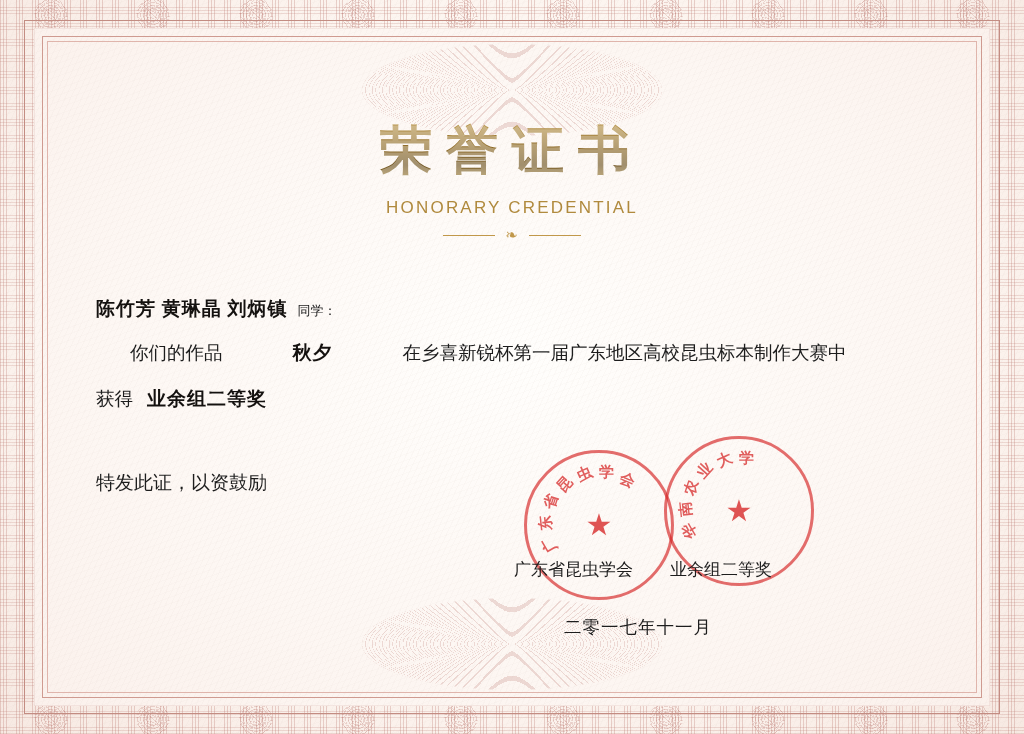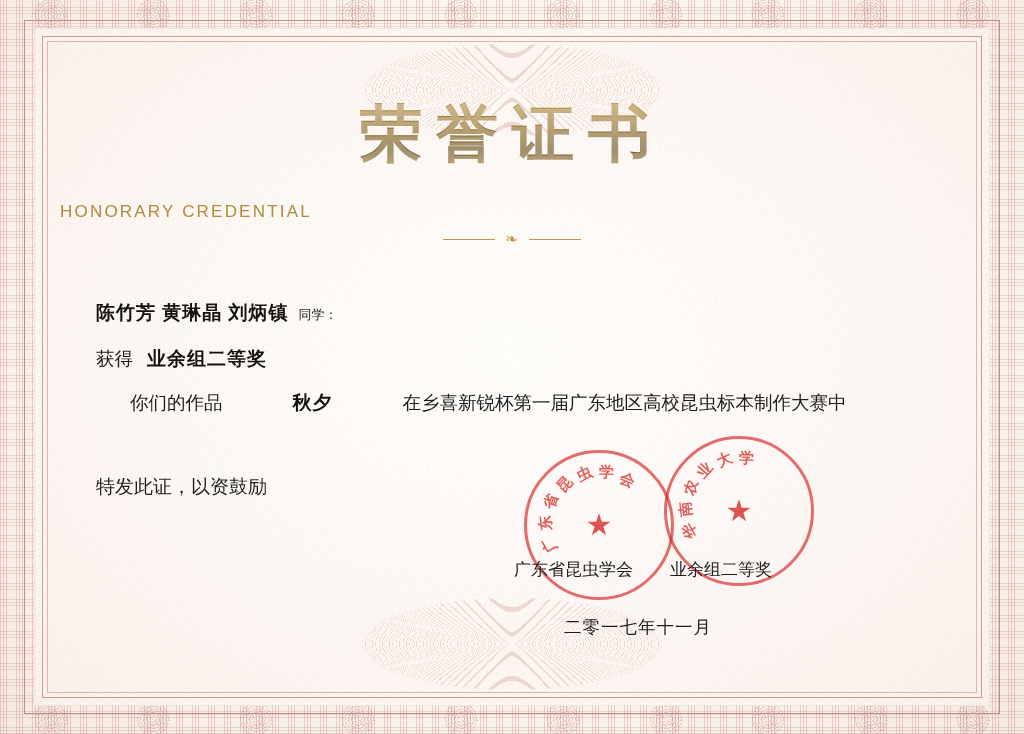--- a/index.html
+++ b/index.html
@@ -118,34 +118,35 @@
   .content {
     position: absolute;
     left: 60px;
     top: 52px;
     right: 60px;
     bottom: 52px;
   }
 
   .title-zh {
     text-align: center;
-    margin-top: 40px;
+    margin-top: 64px;
     font-family: "Liberation Serif", serif;
     font-weight: bold;
-    font-size: 62px;
+    font-size: 52px;
     letter-spacing: 14px;
     color: #8a6a2f;
     background: linear-gradient(180deg, #c6a255 0%, #8d6a27 45%, #6f5320 70%, #b3913f 100%);
     -webkit-background-clip: text;
     background-clip: text;
     -webkit-text-fill-color: transparent;
     text-shadow: 0 1px 0 rgba(255,255,255,0.35);
   }
   .title-en {
-    margin-top: 26px;
+    text-align: center;
+    margin-top: 12px;
     font-family: "Liberation Sans", sans-serif;
     font-size: 17px;
     letter-spacing: 2.2px;
     color: #b08a3d;
   }
   .flourish {
     display: flex;
     align-items: center;
     justify-content: center;
     gap: 10px;
@@ -168,21 +169,21 @@
     padding-left: 36px;
     padding-right: 8px;
     color: #1d1d1d;
   }
   .line {
     font-size: 18.5px;
     line-height: 1.9;
     white-space: nowrap;
   }
   .hand {
-    font-family: Liberation Sans, sans-serif;
+    font-family: Liberation Serif, serif;
     font-weight: bold;
     color: #14110f;
     letter-spacing: 1px;
   }
   .names { font-size: 19px; }
   .row1 { display: flex; align-items: baseline; }
   .row1 .suffix { margin-left: 10px; font-size: 13px; }
 
   .row2 {
     display: flex;
@@ -325,30 +326,30 @@
       <span class="bar"></span>
     </div>
 
     <div class="body-block">
 
       <div class="line row1">
         <span class="hand names">陈竹芳 黄琳晶 刘炳镇</span>
         <span class="suffix">同学：</span>
       </div>
 
-      <div class="line row3">
-        <span class="prefix">获得</span>
-        <span class="hand award">业余组二等奖</span>
-      </div>
-
       <div class="line row2">
         <span class="indent"></span>
         <span class="work-label">你们的作品</span>
         <span class="hand work-name">秋夕</span>
         <span class="tail">在乡喜新锐杯第一届广东地区高校昆虫标本制作大赛中</span>
+      </div>
+
+      <div class="line row3">
+        <span class="prefix">获得</span>
+        <span class="hand award">业余组二等奖</span>
       </div>
 
       <div class="line row4">特发此证，以资鼓励</div>
     </div>
 
     <div class="sign-area">
 
       <div class="seal" id="seal-left">
         <div class="ring-text">
           <span style="transform: rotate(-120deg) translate(0,-62px) rotate(0deg);">广</span>

